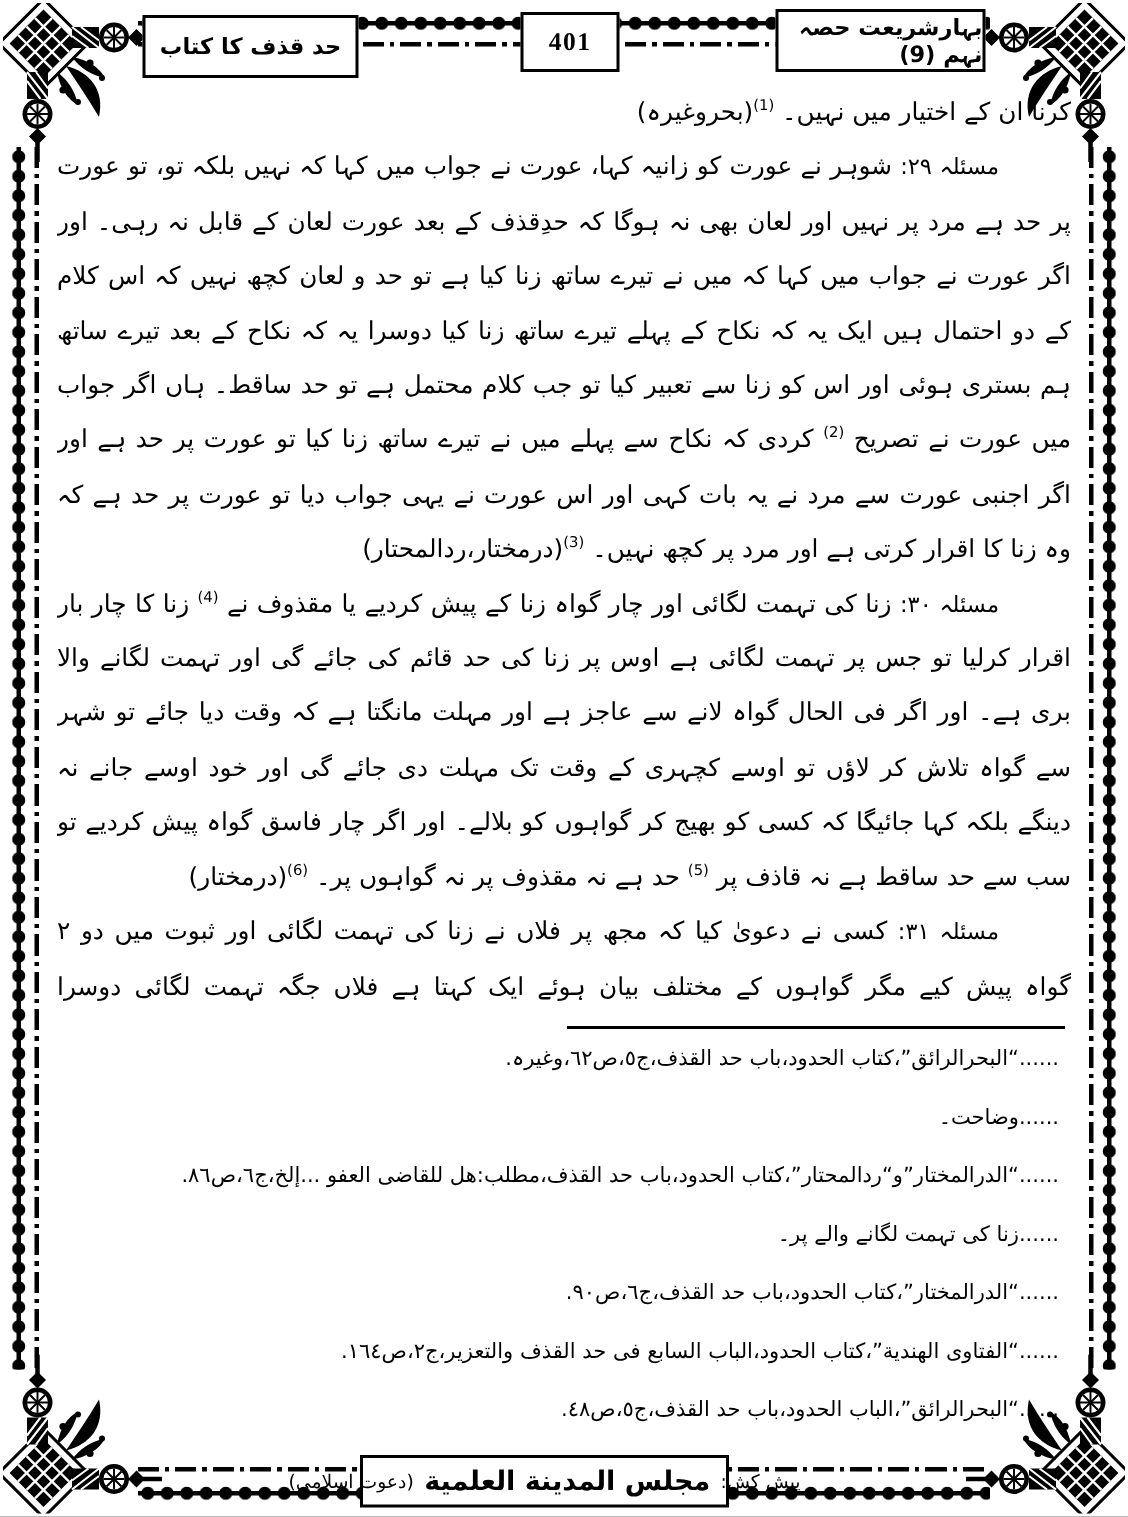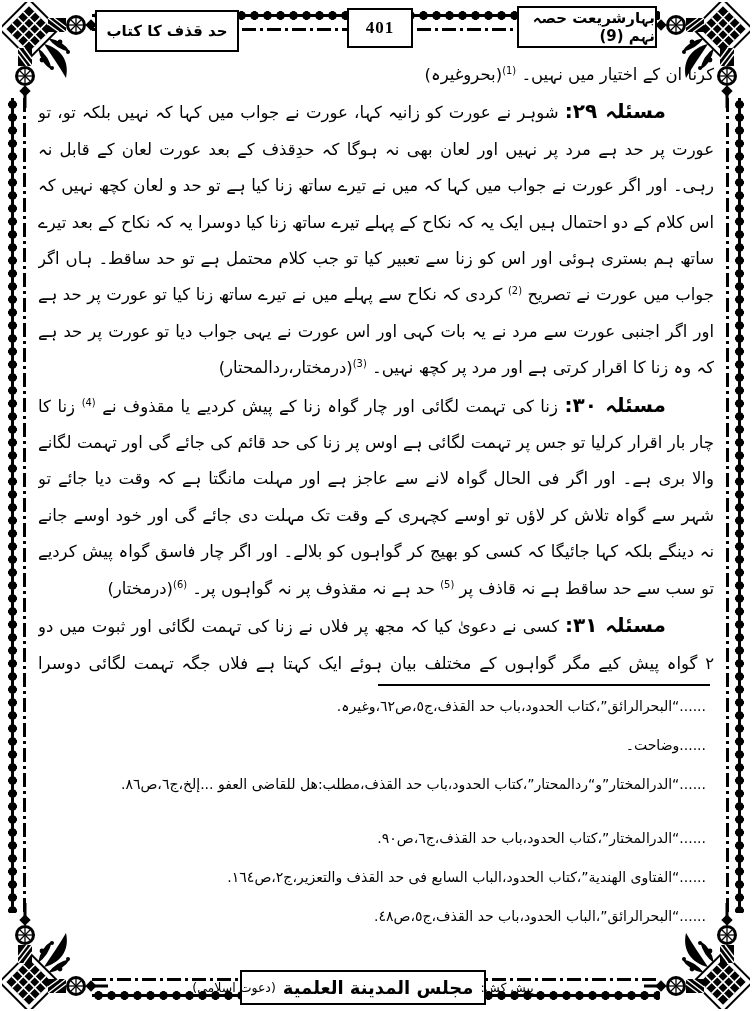--- a/index.html
+++ b/index.html
@@ -46,21 +46,21 @@
   .hdr-right{right:95px;top:6px;width:136px;height:38px;font-size:15px;font-weight:bold;}
   .hdr-center{left:347px;top:8px;width:62px;height:36px;font-size:17px;font-weight:bold;
     font-family:Liberation Serif, serif;letter-spacing:1px;}
   .hdr-left{left:95px;top:10px;width:140px;height:38px;font-size:15px;font-weight:bold;}
   
   .body-text{position:absolute;top:57px;right:38px;left:38px;height:626px;overflow:hidden;
     direction:rtl;text-align:justify;font-size:16.5px;line-height:36.4px;z-index:2;}
   .body-text p{margin:0;}
   .cont-line{text-align:right;padding-left:290px;}
   .para{text-indent:48px;}
-  .mh{font-weight:bold;font-size:20px;}
+  .mh{font-weight:normal;font-size:15px;}
   sup{font-size:0.6em;line-height:0;}
   
   .fn-sep{position:absolute;top:684px;right:42px;width:332px;height:2px;background:#000;z-index:2;}
   .footnotes{position:absolute;top:694px;right:46px;left:46px;direction:rtl;
     font-size:14px;z-index:2;}
   .footnotes p{margin:0 0 15px;line-height:24px;text-align:right;}
   .fn-split{display:flex;justify-content:space-between;padding-left:46px;}
   
   .footer-box{position:absolute;left:240px;bottom:6px;width:242px;height:31px;z-index:3;
     background:#fff;border:2.5px solid #000;display:flex;align-items:center;justify-content:center;
@@ -175,20 +175,21 @@
     <p class="para"><b class="mh">مسئلہ ۳۱:</b> <span class="supify">کسی نے دعویٰ کیا کہ مجھ پر فلاں نے زنا کی تہمت لگائی اور ثبوت میں دو ۲ گواہ پیش کیے مگر گواہوں کے مختلف بیان ہوئے ایک کہتا ہے فلاں جگہ تہمت لگائی دوسرا دوسری جگہ کا نام لیتا ہے تو حد قذف قائم کریں گے۔ (عالمگیری)</span></p>
 
   </div>
 
   <div class="fn-sep"></div>
   <div class="footnotes">
     <p>......“البحرالرائق”،کتاب الحدود،باب حد القذف،ج٥،ص٦٢،وغیرہ.</p>
     <p>......وضاحت۔</p>
     <p>......“الدرالمختار”و“ردالمحتار”،کتاب الحدود،باب حد القذف،مطلب:هل للقاضی العفو ...إلخ،ج٦،ص٨٦.</p>
     <p class="fn-split">
+      <span>......زنا کی تہمت لگانے والے پر۔</span>
     </p>
     <p>......“الدرالمختار”،کتاب الحدود،باب حد القذف،ج٦،ص٩٠.</p>
     <p>......“الفتاوی الهندیة”،کتاب الحدود،الباب السابع فی حد القذف والتعزیر،ج٢،ص١٦٤.</p>
     <p>......“البحرالرائق”،الباب الحدود،باب حد القذف،ج٥،ص٤٨.</p>
   </div>
 
   <div class="footer-box">
     <span>پیش کش: </span><b>مجلس المدینة العلمیة</b><span> (دعوت اسلامی)</span>
   </div>
 

